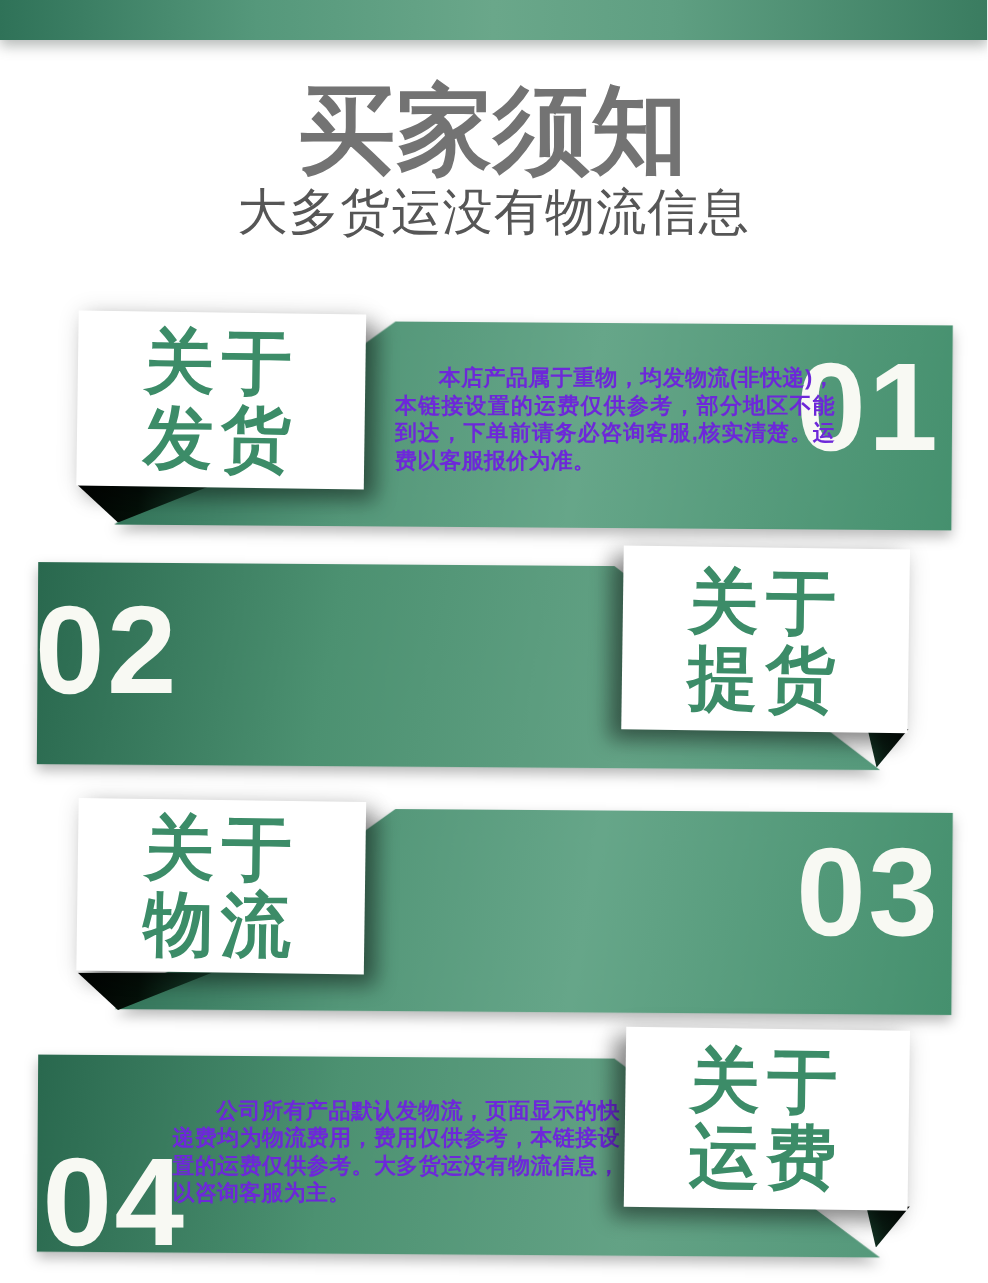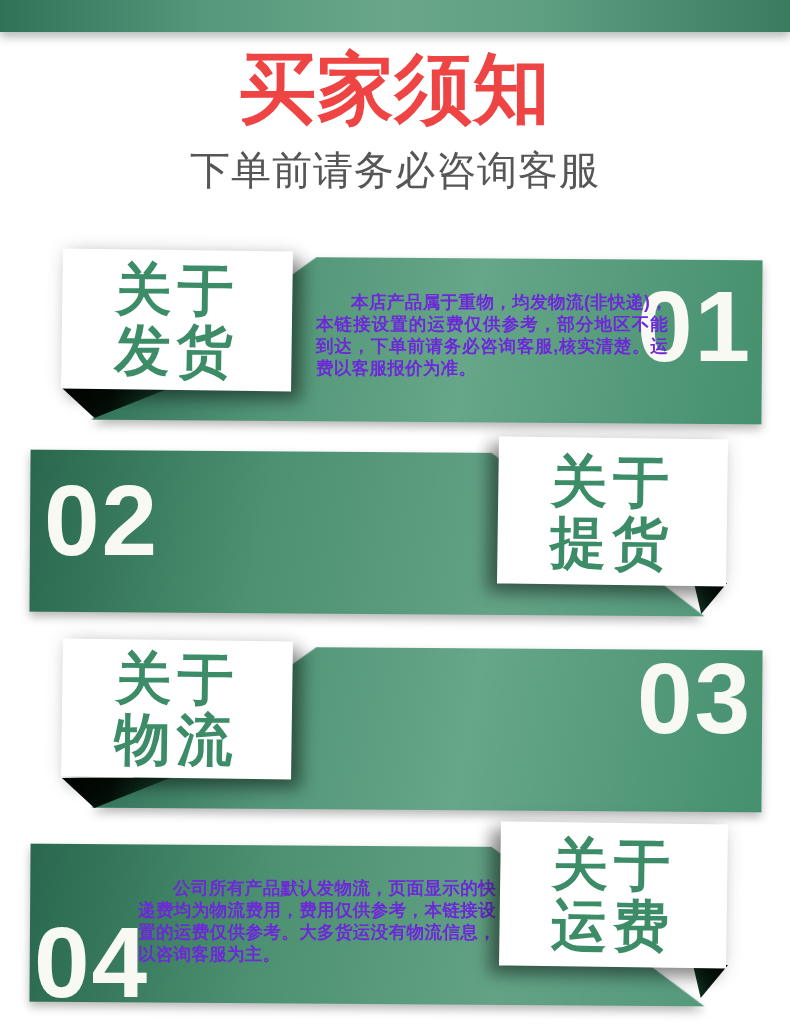--- a/index.html
+++ b/index.html
@@ -9,23 +9,23 @@
     font-family:"Liberation Sans","DejaVu Sans",sans-serif;
   }
   
   .top-bar {
     position:absolute; left:0; top:0; width:790px; height:32px;
     background:linear-gradient(90deg,#2f7258 0%,#55987b 26%,#6aa78a 50%,#5f9f82 68%,#3a7c60 100%);
     box-shadow:0 5px 10px rgba(95,105,100,.45);
   }
   
   .title {
-    position:absolute; left:0; top:48px; width:100%; margin:0;
+    position:absolute; left:0; top:64px; width:100%; margin:0;
     text-align:center; font-size:77px; line-height:1.05; font-weight:900;
-    color:#ef4444; letter-spacing:1px;
+    color:#737373; letter-spacing:1px;
   }
   .subtitle {
     position:absolute; left:0; top:146px; width:100%;
     text-align:center; font-size:40px; line-height:1.2; font-weight:500;
     color:#565656; letter-spacing:1px;
   }
   
   .banner { position:absolute; z-index:1; filter:drop-shadow(0 5px 5px rgba(0,0,0,.28)); }
   .banner i { display:block; width:100%; height:100%; }
   .b1 { left:92px;  top:258px; width:670px; height:164px; transform:rotate(.4deg); }
@@ -39,22 +39,22 @@
           background:linear-gradient(100deg,#2e6f55 0%,#549779 30%,#66a689 56%,#45906e 100%); }
   .b4 { left:30px;  top:846px; width:675px; height:158px; transform:rotate(.4deg); }
   .b4 i { clip-path:polygon(0 0,68.3% 0,100% 100%,0 100%);
           background:linear-gradient(100deg,#29684e 0%,#4c9171 35%,#63a285 70%,#55997b 100%); }
   
   .num {
     position:absolute; z-index:2; color:#f8f9f3;
     font-size:100px; line-height:76px; font-weight:700; letter-spacing:2px;
   }
   .n1 { left:637px; top:288px; }
-  .n2 { left:44px;  top:482px; }
-  .n3 { left:637px; top:660px;text-align:center; }
+  .n2 { left:28px;  top:482px; }
+  .n3 { left:637px; top:676px;text-align:center; }
   .n4 { left:34px;  top:924px; }
   
   .body-text {
     position:absolute; z-index:2; margin:0; color:#6d28d9;
     font-size:17.5px; line-height:22px; font-weight:700; letter-spacing:.3px;
     text-indent:2em; text-align:justify;
   }
   .t1 { left:316px; top:291px; width:352px; }
   .t2 { left:140px; top:487px; width:358px; }
   .t3 { left:318px; top:682px; width:334px; }
@@ -88,21 +88,21 @@
         background:linear-gradient(260deg,#020302 0%,#0a1c13 60%,#173d2b 100%); }
 </style>
 </head>
 <body>
 
 <div class="page">
 
   <div class="top-bar"></div>
 
   <h1 class="title">买家须知</h1>
-  <div class="subtitle">下单前请务必咨询客服</div>
+  <div class="subtitle">大多货运没有物流信息</div>
 
   <div class="banner b1">
       <i></i>
     </div>
   <div class="fold f1"></div>
   <div class="num n1">01</div>
   <p class="body-text t1">本店产品属于重物，均发物流(非快递)，本链接设置的运费仅供参考，部分地区不能到达，下单前请务必咨询客服,核实清楚。运费以客服报价为准。</p>
   <div class="card card-left c1">
     <span>关于</span>
     <span>发货</span>

